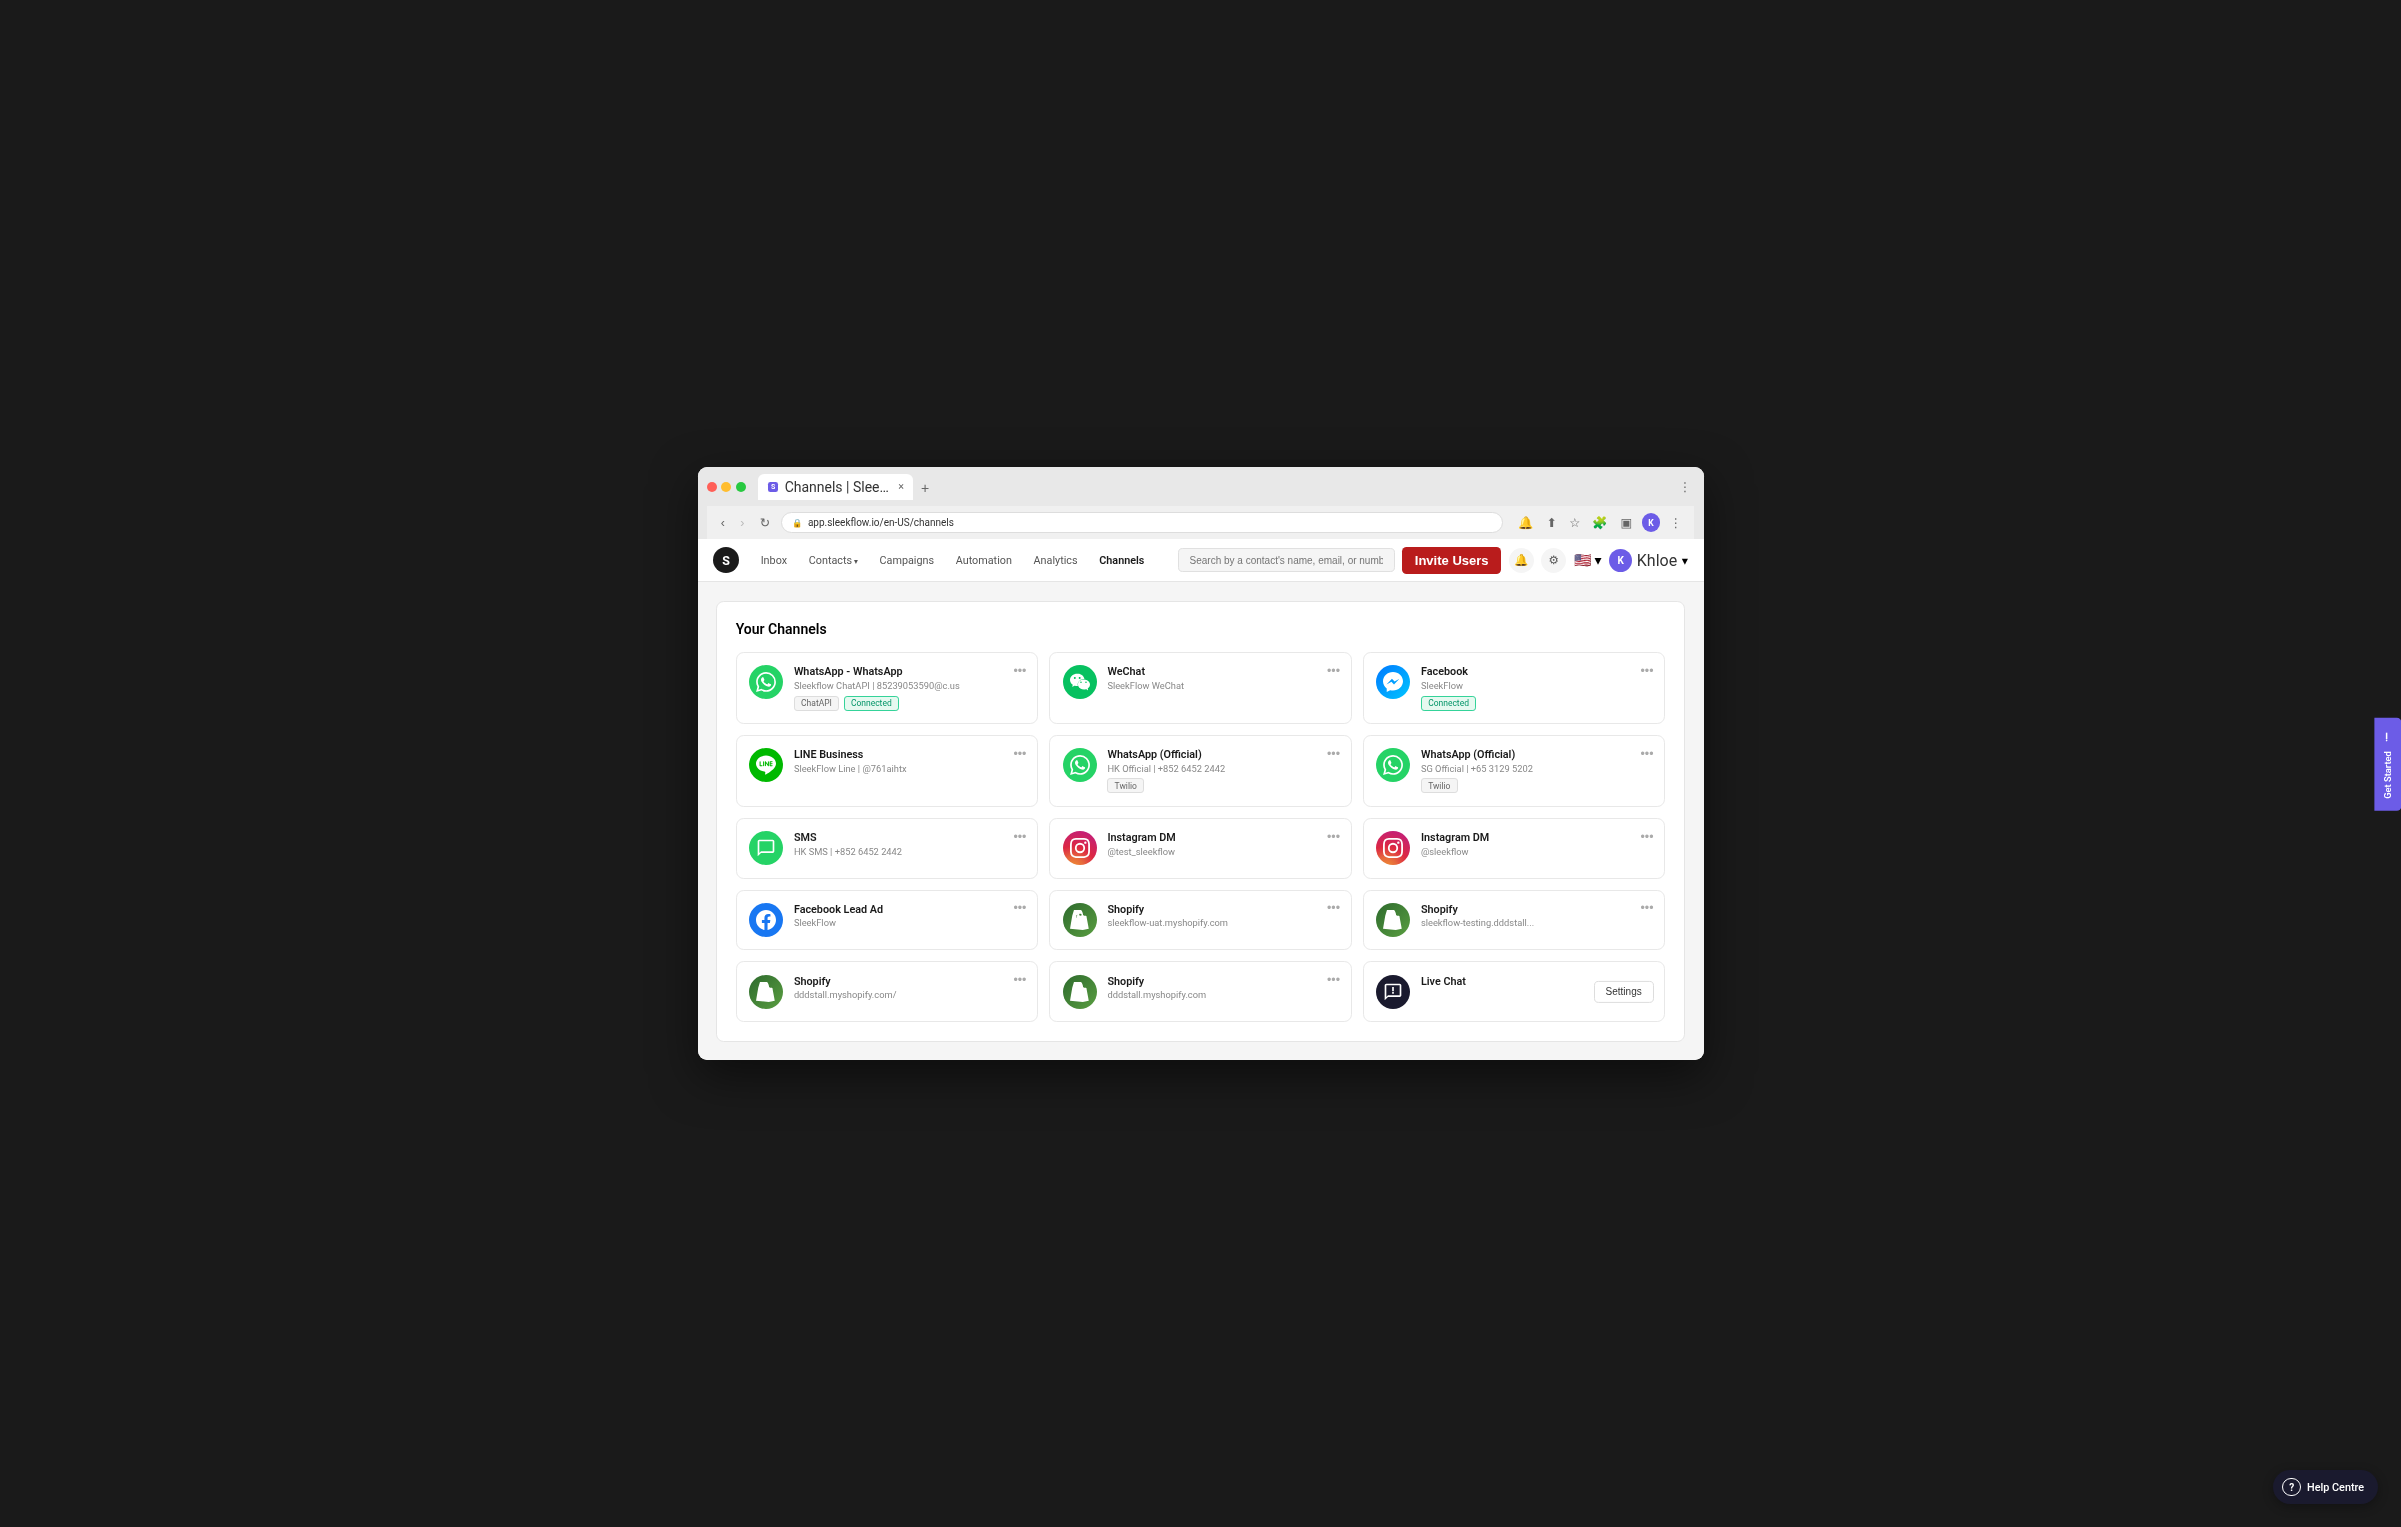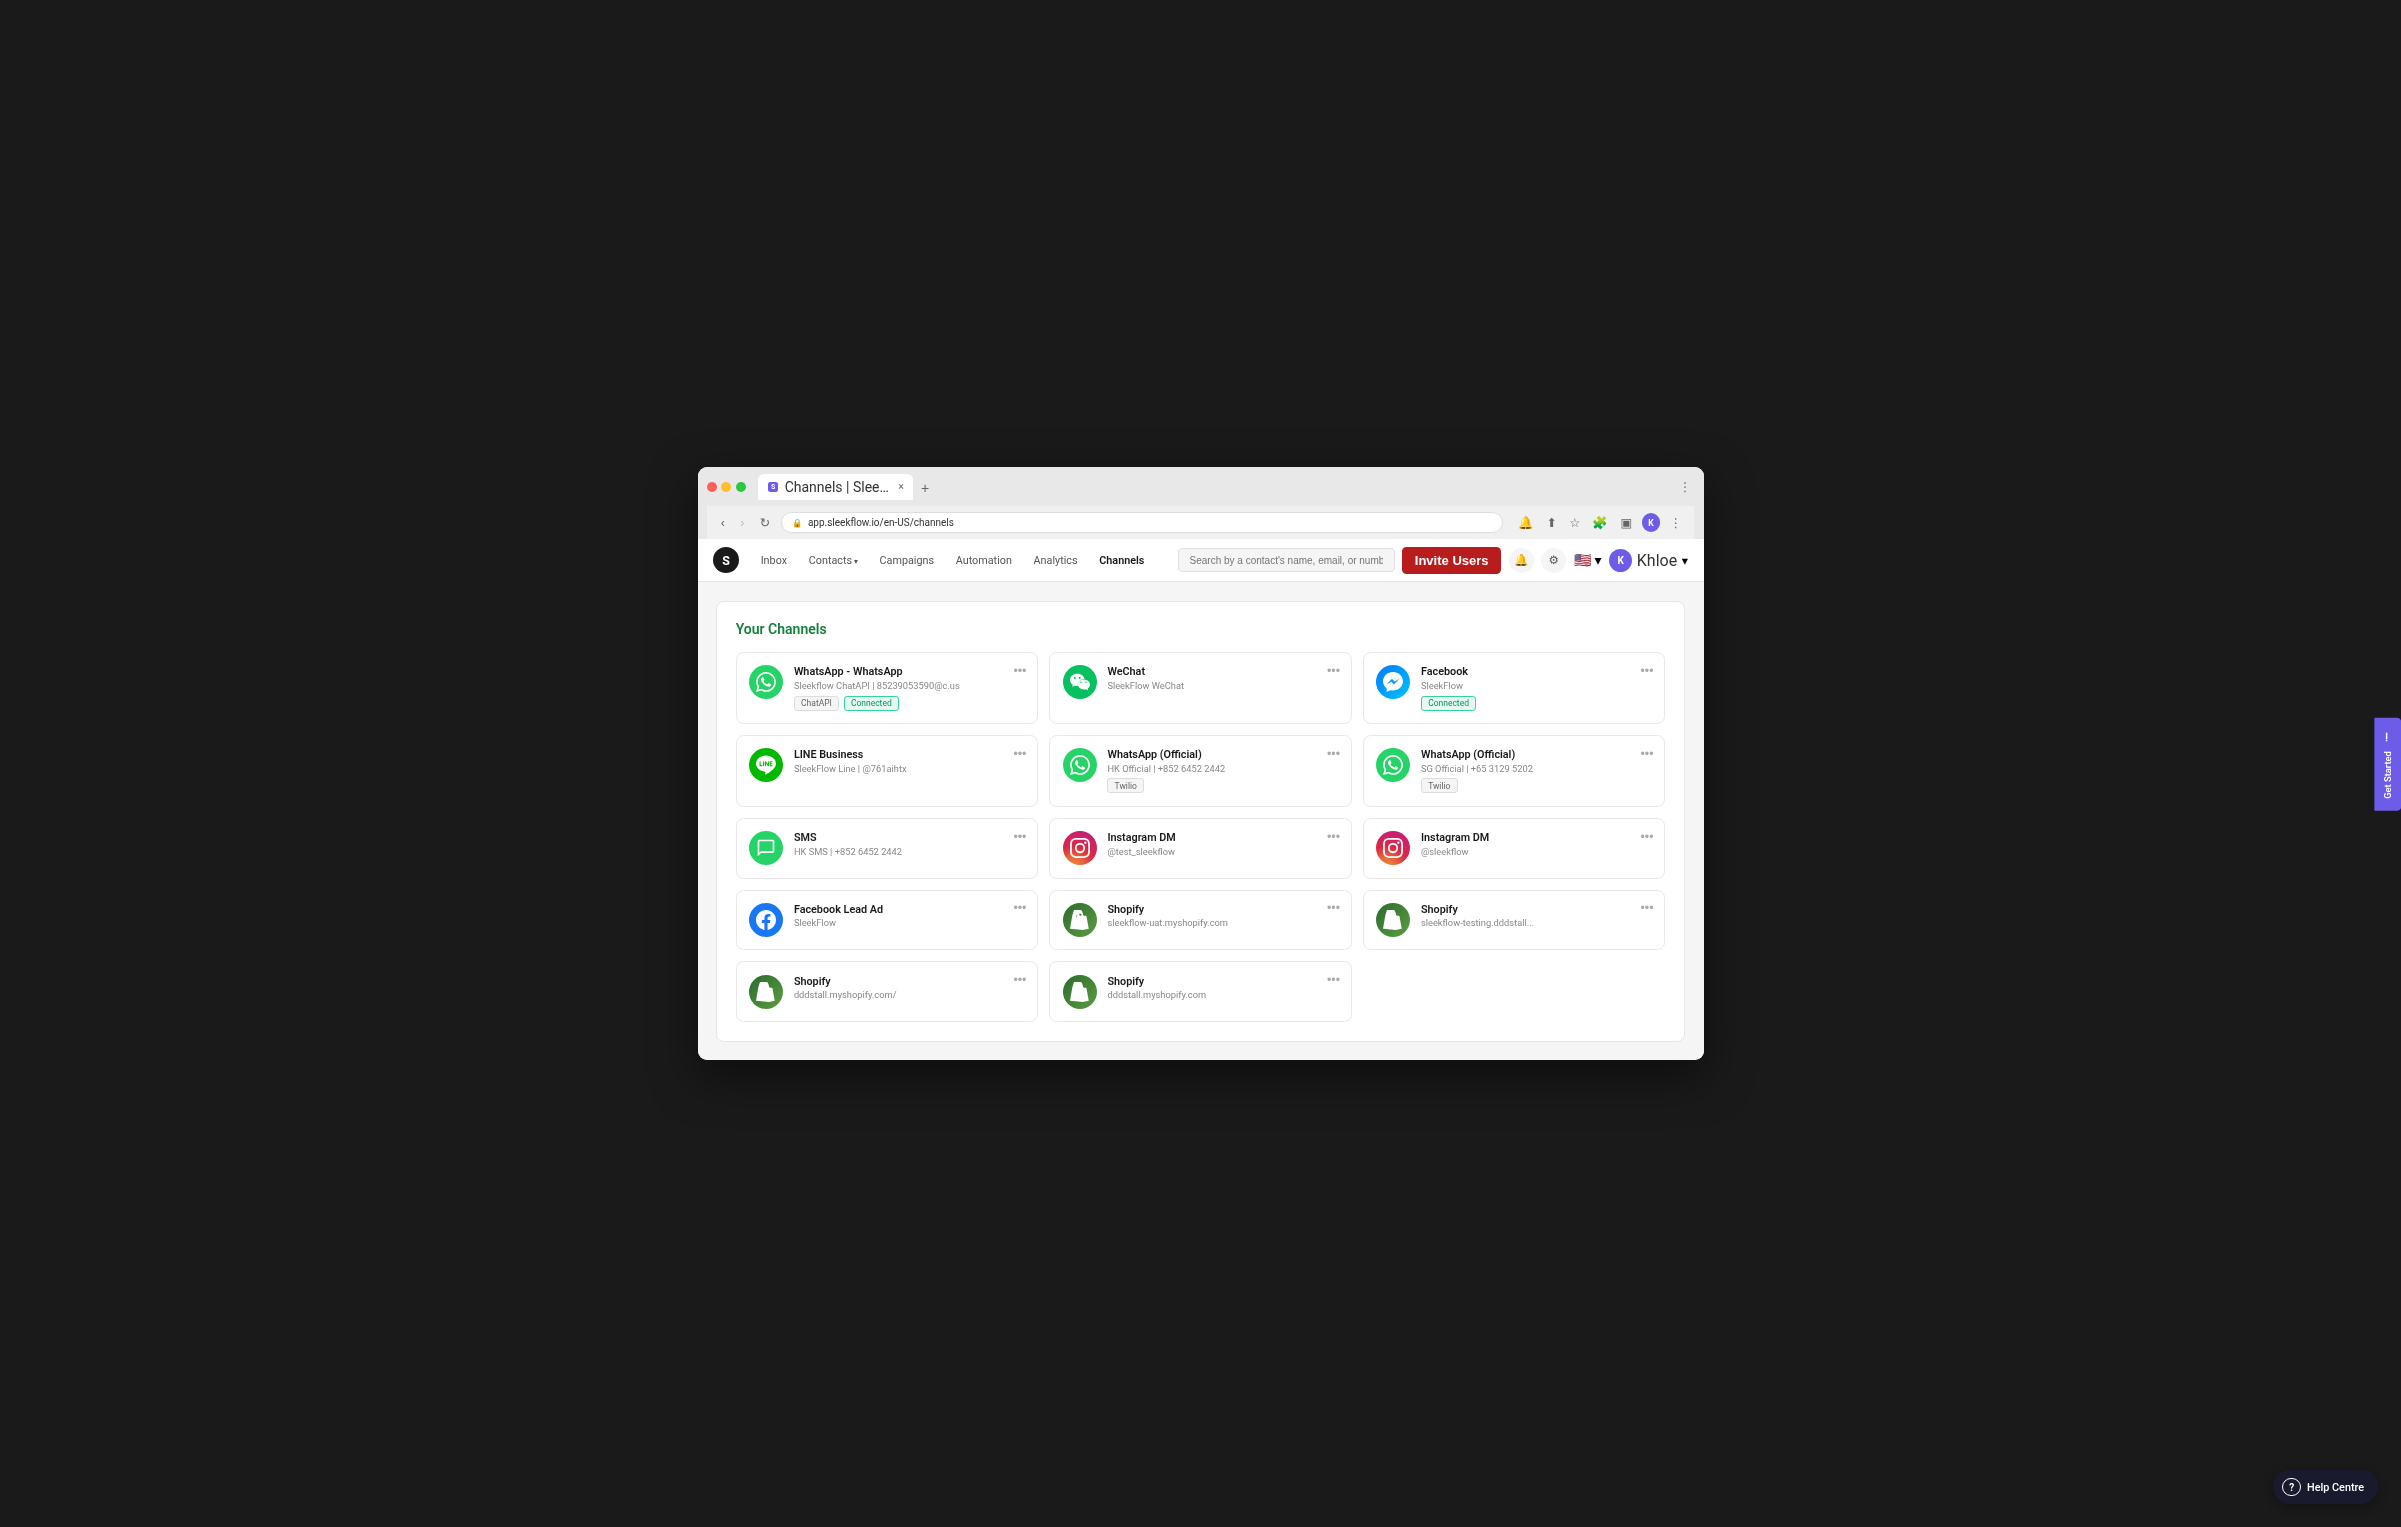--- a/index.html
+++ b/index.html
@@ -296,21 +296,21 @@
     .page-card {
       background: #fff;
       border-radius: 7.7px;
       padding: 18.6px;
       border: 0.8px solid #e5e5e5;
     }
 
     .page-title {
       font-size: 14px;
       font-weight: 600;
-      color: #15803d;
+      color: #000000;
       margin-bottom: 15.5px;
     }
 
     .channels-grid {
       display: grid;
       grid-template-columns: repeat(3, 1fr);
       gap: 11px;
     }
 
     .channel-card {
@@ -729,20 +729,31 @@
                 <path d="M15.337 23.979l7.216-1.561S19.794 7.523 19.776 7.384c-.018-.139-.14-.232-.261-.232s-2.441-.168-2.441-.168-.912-.877-1.366-1.078v-.085c0-.091-.023-.165-.033-.258-.498-4.938-3.455-7.327-7.549-7.327-.074 0-1.441.043-1.441.043S4.947.003 4.9 0c-.051 0-.102.032-.138.09L2.694 6.978.028 22.437z"></path>
               </svg>
             </div>
             <div class="channel-info">
               <div class="channel-name">Shopify</div>
               <div class="channel-sub">dddstall.myshopify.com</div>
             </div>
             <button class="channel-menu">•••</button>
           </div>
 
+          <div class="channel-card">
+            <div class="channel-icon icon-livechat">
+              <svg viewBox="0 0 24 24" width="20" height="20" fill="white">
+                <path d="M20 2H4c-1.1 0-2 .9-2 2v18l4-4h14c1.1 0 2-.9 2-2V4c0-1.1-.9-2-2-2zm0 14H6l-2 2V4h16v12zm-9-4h2v2h-2zm0-6h2v5h-2z"></path>
+              </svg>
+            </div>
+            <div class="channel-info">
+              <div class="channel-name">Live Chat</div>
+            </div>
+            <button class="settings-btn">Settings</button>
+          </div>
 
         </div>
       </div>
     </div>
   </div>
 </div>
 
 <div style="position: fixed; right: 0; top: 50%; transform: translateY(-50%); display: flex; flex-direction: column; z-index: 100;">
   <div style="background: #6c5ce7; color: white; writing-mode: vertical-lr; text-orientation: mixed; transform: rotate(180deg); padding: 12.4px 6.2px; font-size: 9.3px; font-weight: 600; cursor: pointer; border-radius: 4.6px 0 0 4.6px; display: flex; align-items: center; gap: 6.2px;">
     <span>Get Started</span>

